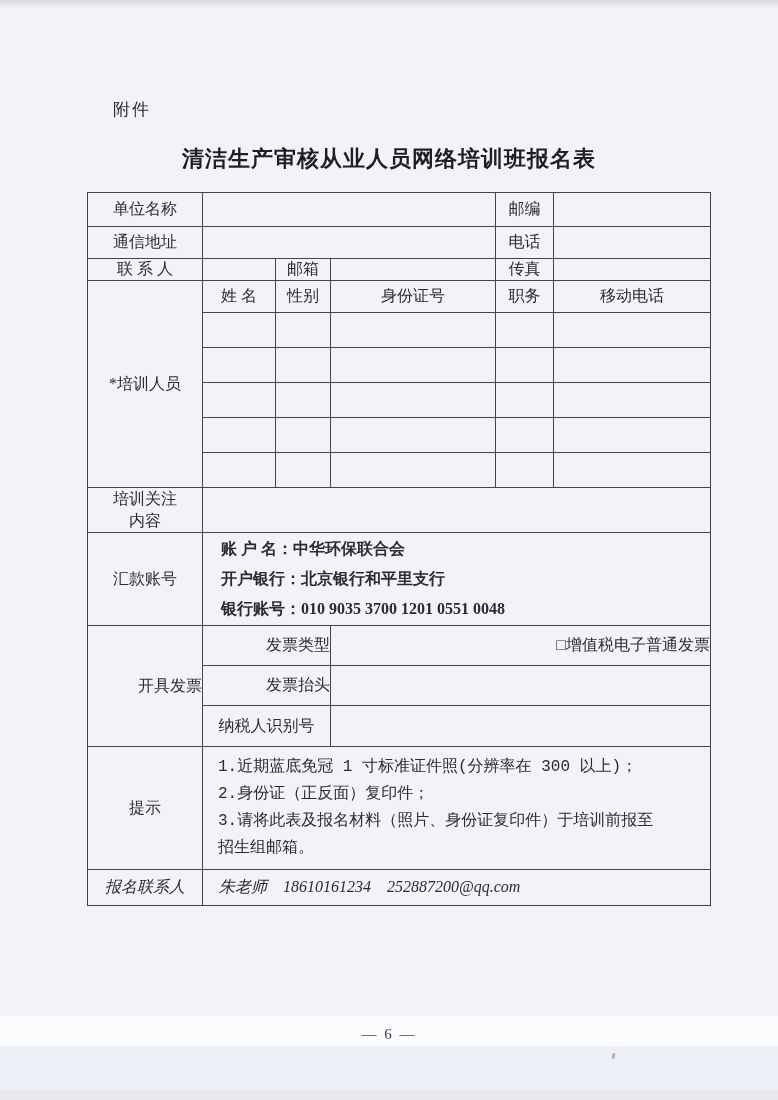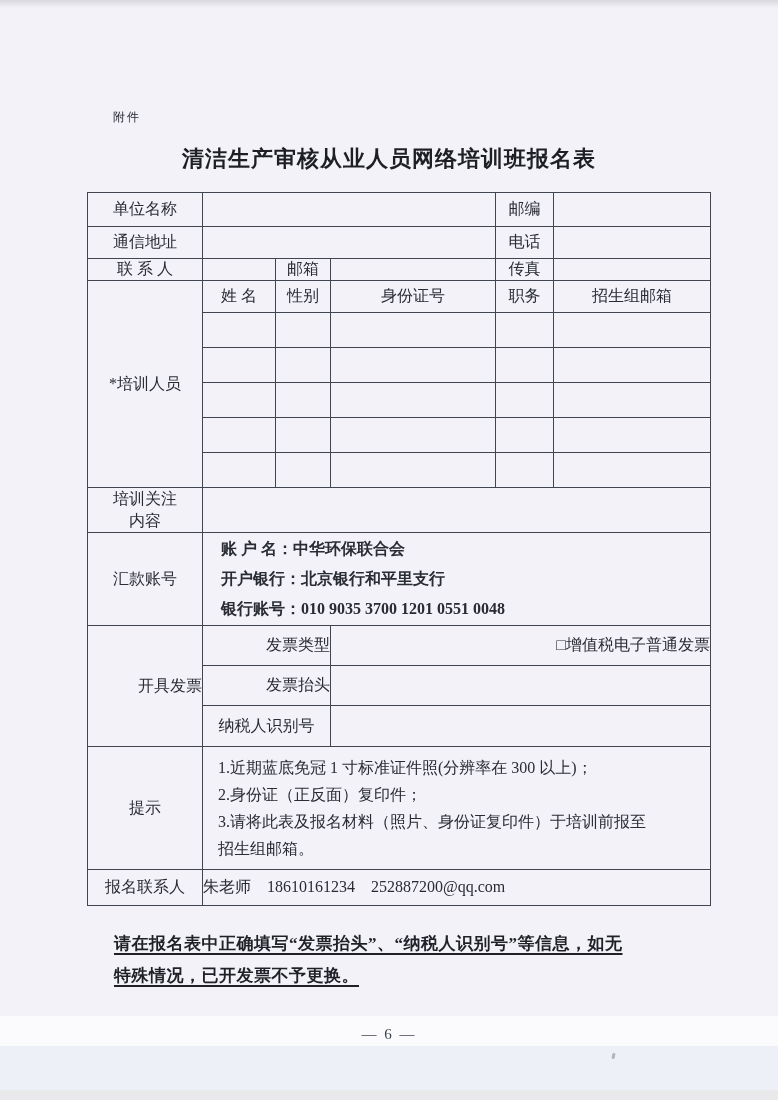--- a/index.html
+++ b/index.html
@@ -15,22 +15,22 @@
   }
   .edge-top { position:absolute; top:0; left:0; right:0; height:8px;
     background:linear-gradient(#d9d9dd, #f2f2f8); }
   .band-white { position:absolute; left:0; right:0; top:1016px; height:30px; background:#fbfbfd; }
   .band-lav   { position:absolute; left:0; right:0; top:1046px; height:44px; background:#eef0f7; }
   .band-foot  { position:absolute; left:0; right:0; top:1090px; height:10px; background:#e9e9ec; }
   .speck { position:absolute; left:612px; top:1053px; width:3px; height:6px;
     background:#9a9aa2; border-radius:2px; transform:rotate(12deg); opacity:.7; }
 
   .attachment {
-    position:absolute; left:113px; top:109px;
-    font-size:12px; letter-spacing:2px;
+    position:absolute; left:113px; top:98px;
+    font-size:17px; letter-spacing:2px;
   }
   .doc-title {
     position:absolute; left:0; top:144px; width:778px;
     text-align:center; font-family:"Liberation Sans", sans-serif;
     font-weight:bold; font-size:22px; letter-spacing:1px; color:#1e1f24;
   }
 
   table.form {
     position:absolute; left:87px; top:192px; width:623px;
     border-collapse:collapse; table-layout:fixed;
@@ -43,28 +43,28 @@
   tr.r-unit    td { height:34px; }
   tr.r-addr    td { height:32px; }
   tr.r-contact td { height:17px; }
   tr.r-thead   td { height:32px; text-align:center; }
   tr.r-empty   td { height:35px; }
   tr.r-focus   td { height:34px; }
   tr.r-remit   td { height:93px; }
   tr.r-inv     td { height:40px;text-align:right; }
   tr.r-inv3    td { height:41px; }
   tr.r-tips    td { height:123px; }
-  tr.r-reg     td { height:36px; }
+  tr.r-reg     td { height:36px;font-style:italic; }
 
   .remit-lines { padding-left:18px; font-weight:bold; font-size:16.5px; }
   .remit-lines div { line-height:30px; white-space:pre; }
   .inv-value { text-align:center; }
-  .tips-lines { padding-left:15px; font-size:15.5px; }
+  .tips-lines { padding-left:15px; font-size:15.5px;font-family:Liberation Mono, monospace; }
   .tips-lines div { line-height:27px; }
-  .reg-value { padding-left:0; white-space:pre; }
+  .reg-value { padding-left:16px; white-space:pre; }
   .focus-lbl div { line-height:22px; }
 
   .footer-note {
     position:absolute; left:114px; top:931px; width:600px;
     font-weight:bold; font-size:17px; color:#1f2127;
   }
   .footer-note span {
     display:inline-block; line-height:26px; margin-bottom:6px;
     text-decoration:underline; text-underline-offset:4px;
     text-decoration-thickness:1.5px; letter-spacing:0.5px;
@@ -112,21 +112,21 @@
         <td></td>
         <td class="lbl">传真</td>
         <td></td>
       </tr>
       <tr class="r-thead">
         <td class="lbl" rowspan="6">*培训人员</td>
         <td>姓  名</td>
         <td>性别</td>
         <td>身份证号</td>
         <td>职务</td>
-        <td>招生组邮箱</td>
+        <td>移动电话</td>
       </tr>
       <tr class="r-empty">
         <td></td>
           <td></td>
           <td></td>
           <td></td>
           <td></td>
       </tr>
       <tr class="r-empty">
         <td></td>
@@ -193,24 +193,20 @@
           <div>招生组邮箱。</div>
         </td>
       </tr>
       <tr class="r-reg">
         <td class="lbl">报名联系人</td>
         <td colspan="5" class="reg-value">朱老师    18610161234    252887200@qq.com</td>
       </tr>
     </tbody>
   </table>
 
-  <div class="footer-note">
-    <span>请在报名表中正确填写“发票抬头”、“纳税人识别号”等信息，如无</span><br>
-    <span>特殊情况，已开发票不予更换。</span>
-  </div>
 
   <div class="page-number" style="z-index: 5; position: absolute;">— 6 —</div>
 
   <div class="band-white"></div>
   <div class="band-lav"></div>
   <div class="band-foot"></div>
   <div class="speck"></div>
 
 </div>
 

